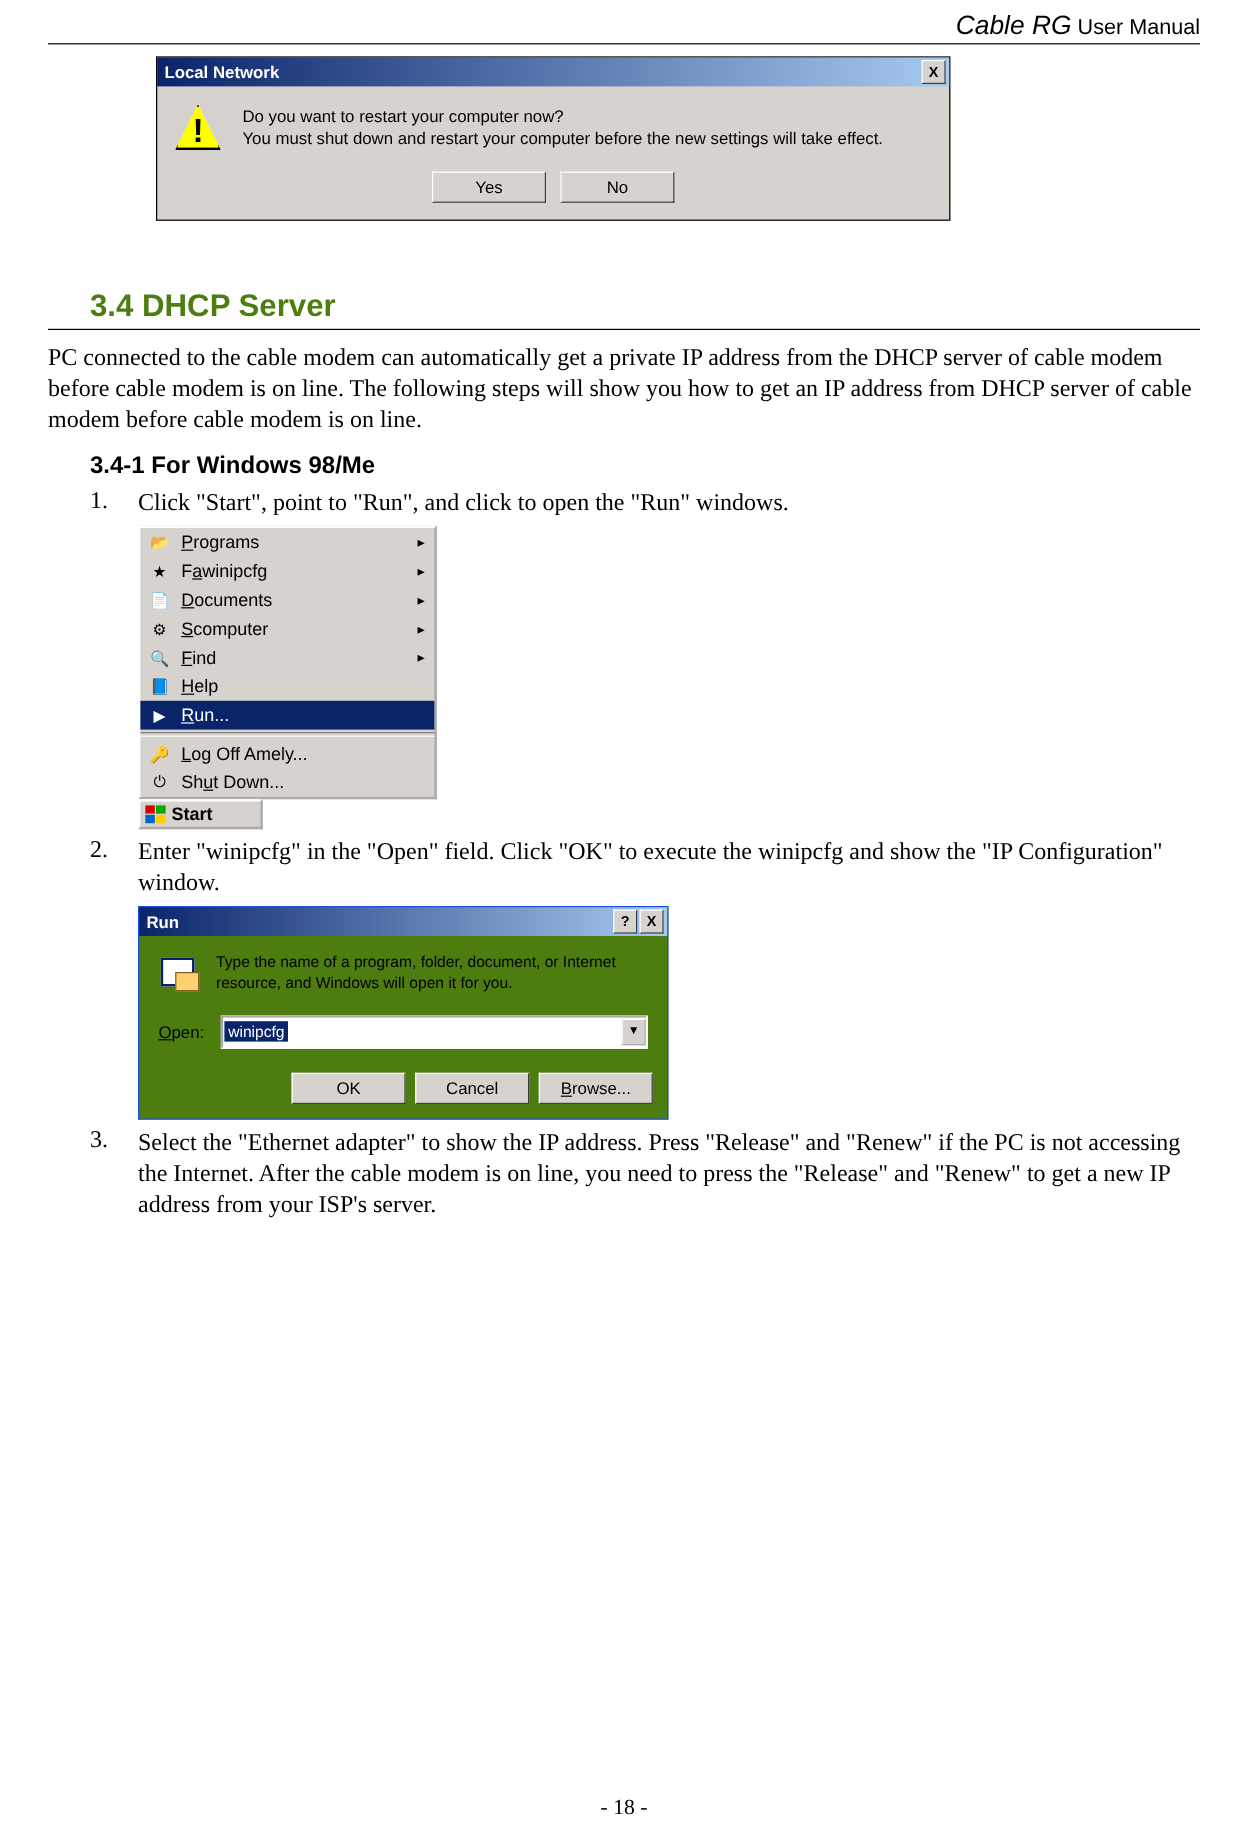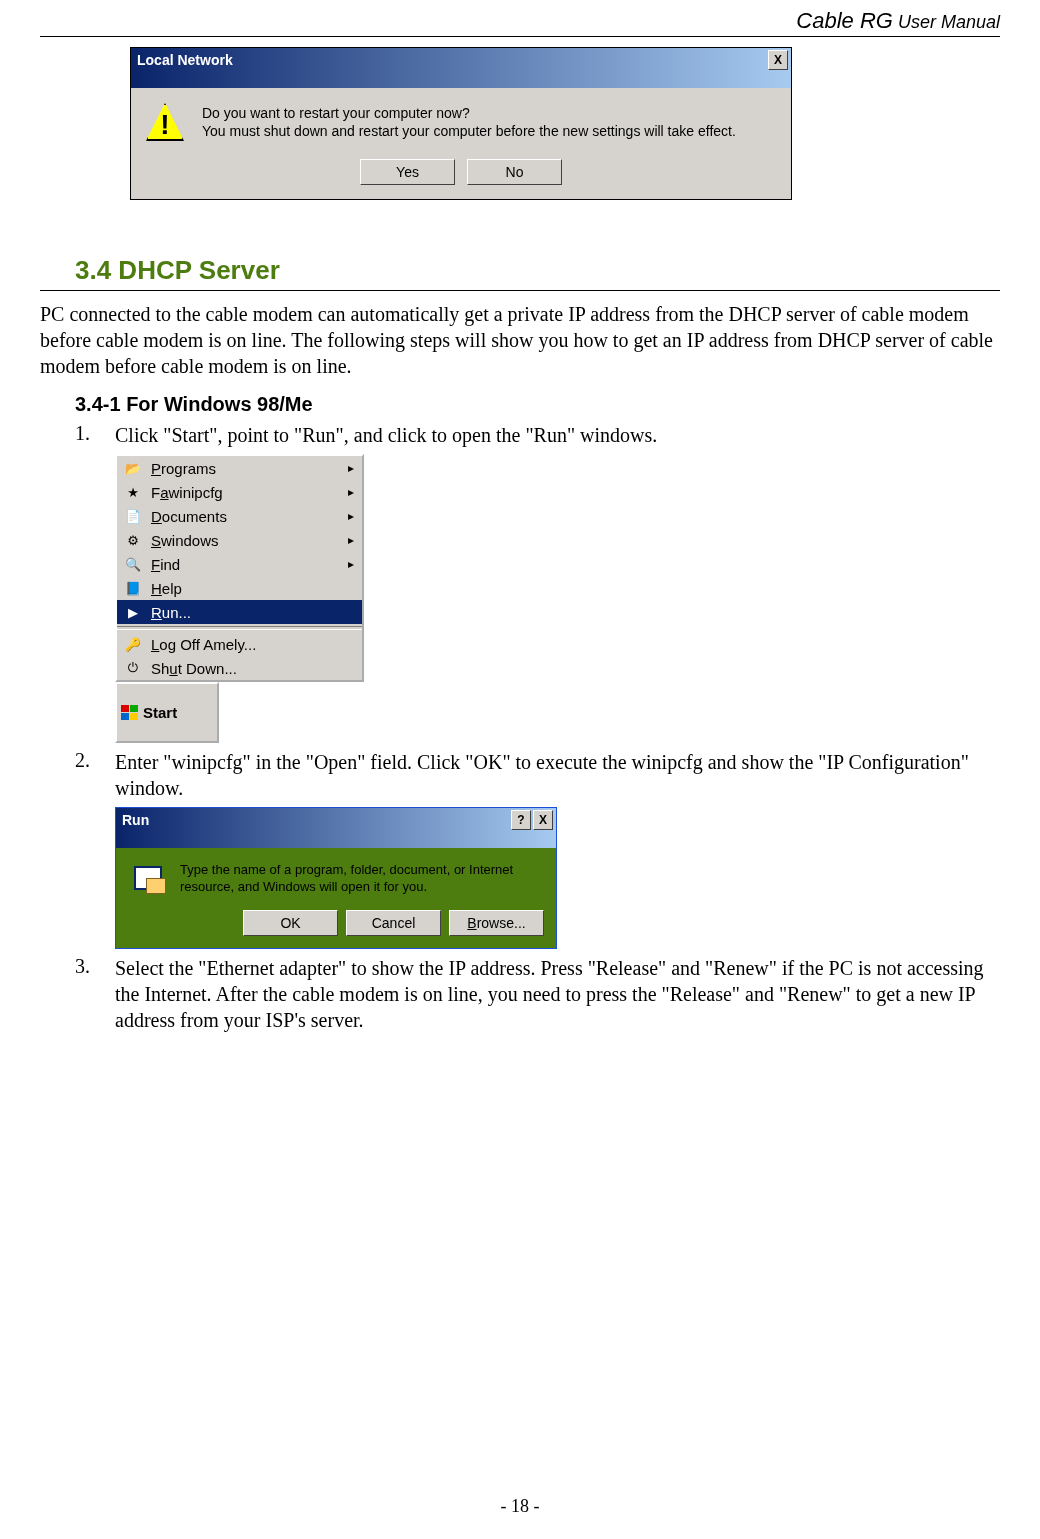--- a/index.html
+++ b/index.html
@@ -15,37 +15,37 @@
     position: relative;
     min-height: 1539px;
   }
   .header-line {
     text-align: right;
     border-bottom: 1.5px solid #000;
     padding-bottom: 2px;
     margin-top: 8px;
   }
   .hdr-cable { font-family: Verdana, sans-serif; font-style: italic; font-size: 22px; text-align: right; }
-  .hdr-user  { font-family: Verdana, sans-serif; font-style: italic; font-size: 18px; }
+  .hdr-user  { font-family: Verdana, sans-serif; font-size: 18px; }
 
   
   .dialog1-wrap { margin: 10px 0 0 90px; }
   .dialog1 {
     width: 660px;
     border: 1px solid #000;
     background: #d6d3ce;
     font-family: Tahoma, sans-serif;
     font-size: 14px;
   }
   .titlebar {
     background: linear-gradient(to right,#0a246a,#a6caf0);
     color:#fff;
     height: 24px;
     display:flex; align-items:center; justify-content:space-between;
-    padding: 0 3px 16px 6px;
+    padding: 0 3px 0 6px;
     font-weight: bold;
   }
   .closebtn {
     width:18px;height:18px;background:#d6d3ce;border:1px solid #fff;
     border-right-color:#404040;border-bottom-color:#404040;
     display:flex;align-items:center;justify-content:center;font-size:12px;font-weight:bold;color:#000;
   }
   .helpbtn {
     width:18px;height:18px;background:#d6d3ce;border:1px solid #fff;
     border-right-color:#404040;border-bottom-color:#404040;
@@ -103,21 +103,21 @@
   .sm-item.has-sub::after{
     content:"▸";position:absolute;right:8px;font-size:12px;
   }
   .sm-item.sel{background:#0a246a;color:#fff;}
   .sm-sep{height:2px;border-top:1px solid #808080;border-bottom:1px solid #fff;margin:2px 0;}
   .sm-icon{
     width:20px;height:18px;display:inline-flex;align-items:center;justify-content:center;font-size:13px;
   }
   .startbar{
     width:92px;background:#d6d3ce;border:2px outset #fff;
-    display:flex;align-items:center;padding:20px 4px;margin-top:0;
+    display:flex;align-items:center;padding:2px 4px;margin-top:0;
     font-family:Tahoma,sans-serif;font-weight:bold;font-size:15px;gap:4px;
   }
   .winflag{width:18px;height:16px;display:inline-block;}
   .u{text-decoration:underline;}
 
   
   .run-wrap{margin:6px 0 6px 75px;}
   .run-dialog{
     width:440px;background:#4d7c0f;border:1px solid #1d4ed8;
     font-family:Tahoma,sans-serif;font-size:14px;
@@ -200,21 +200,21 @@
         <div class="sm-item has-sub">
           <span class="sm-icon">★</span>
           <span><span>F</span><span class="u">a</span><span>winipcfg</span></span>
         </div>
         <div class="sm-item has-sub">
           <span class="sm-icon">📄</span>
           <span><span></span><span class="u">D</span><span>ocuments</span></span>
         </div>
         <div class="sm-item has-sub">
           <span class="sm-icon">⚙</span>
-          <span><span></span><span class="u">S</span><span>windows</span></span>
+          <span><span></span><span class="u">S</span><span>computer</span></span>
         </div>
         <div class="sm-item has-sub">
           <span class="sm-icon">🔍</span>
           <span><span></span><span class="u">F</span><span>ind</span></span>
         </div>
         <div class="sm-item">
           <span class="sm-icon">📘</span>
           <span><span></span><span class="u">H</span><span>elp</span></span>
         </div>
         <div class="sm-item sel">
@@ -256,20 +256,27 @@
       <span class="tb-right">
         <span class="helpbtn">?</span>
         <span class="closebtn">X</span>
       </span>
     </div>
     <div class="run-body">
       <div class="run-top">
         <div class="run-icon"></div>
         <div class="run-desc">Type the name of a program, folder, document, or Internet resource, and Windows will open it for you.</div>
       </div>
+      <div class="run-open-row">
+        <span class="open-label"><span class="u">O</span><span>pen:</span></span>
+        <div class="combo">
+          <span class="combo-text">winipcfg</span>
+          <span class="combo-arrow">▼</span>
+        </div>
+      </div>
     </div>
     <div class="run-btnrow">
       <button class="winbtn">OK</button>
       <button class="winbtn">Cancel</button>
       <button class="winbtn"><span class="u">B</span><span>rowse...</span></button>
     </div>
   </div>
 </div>
 
 <div class="step-row">

